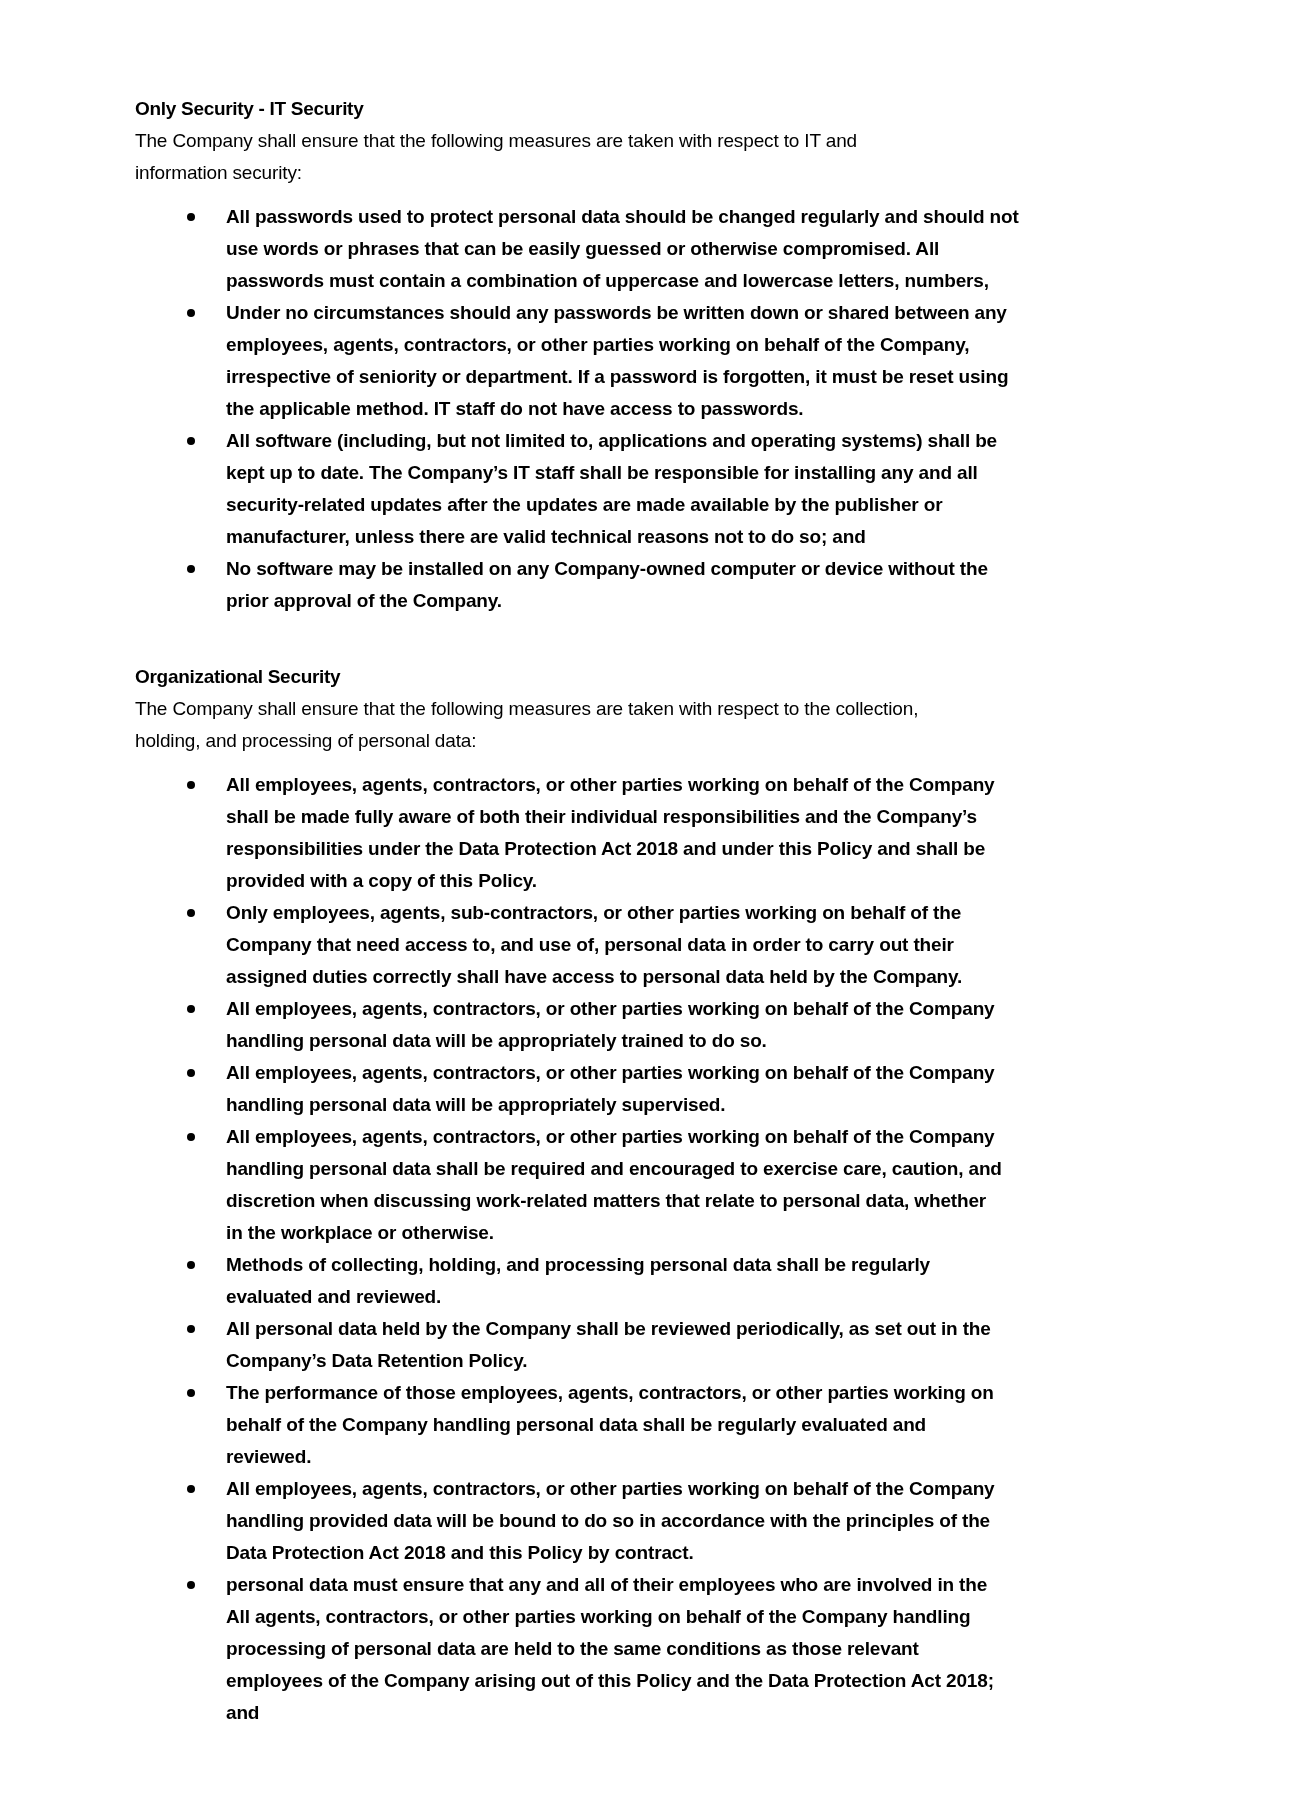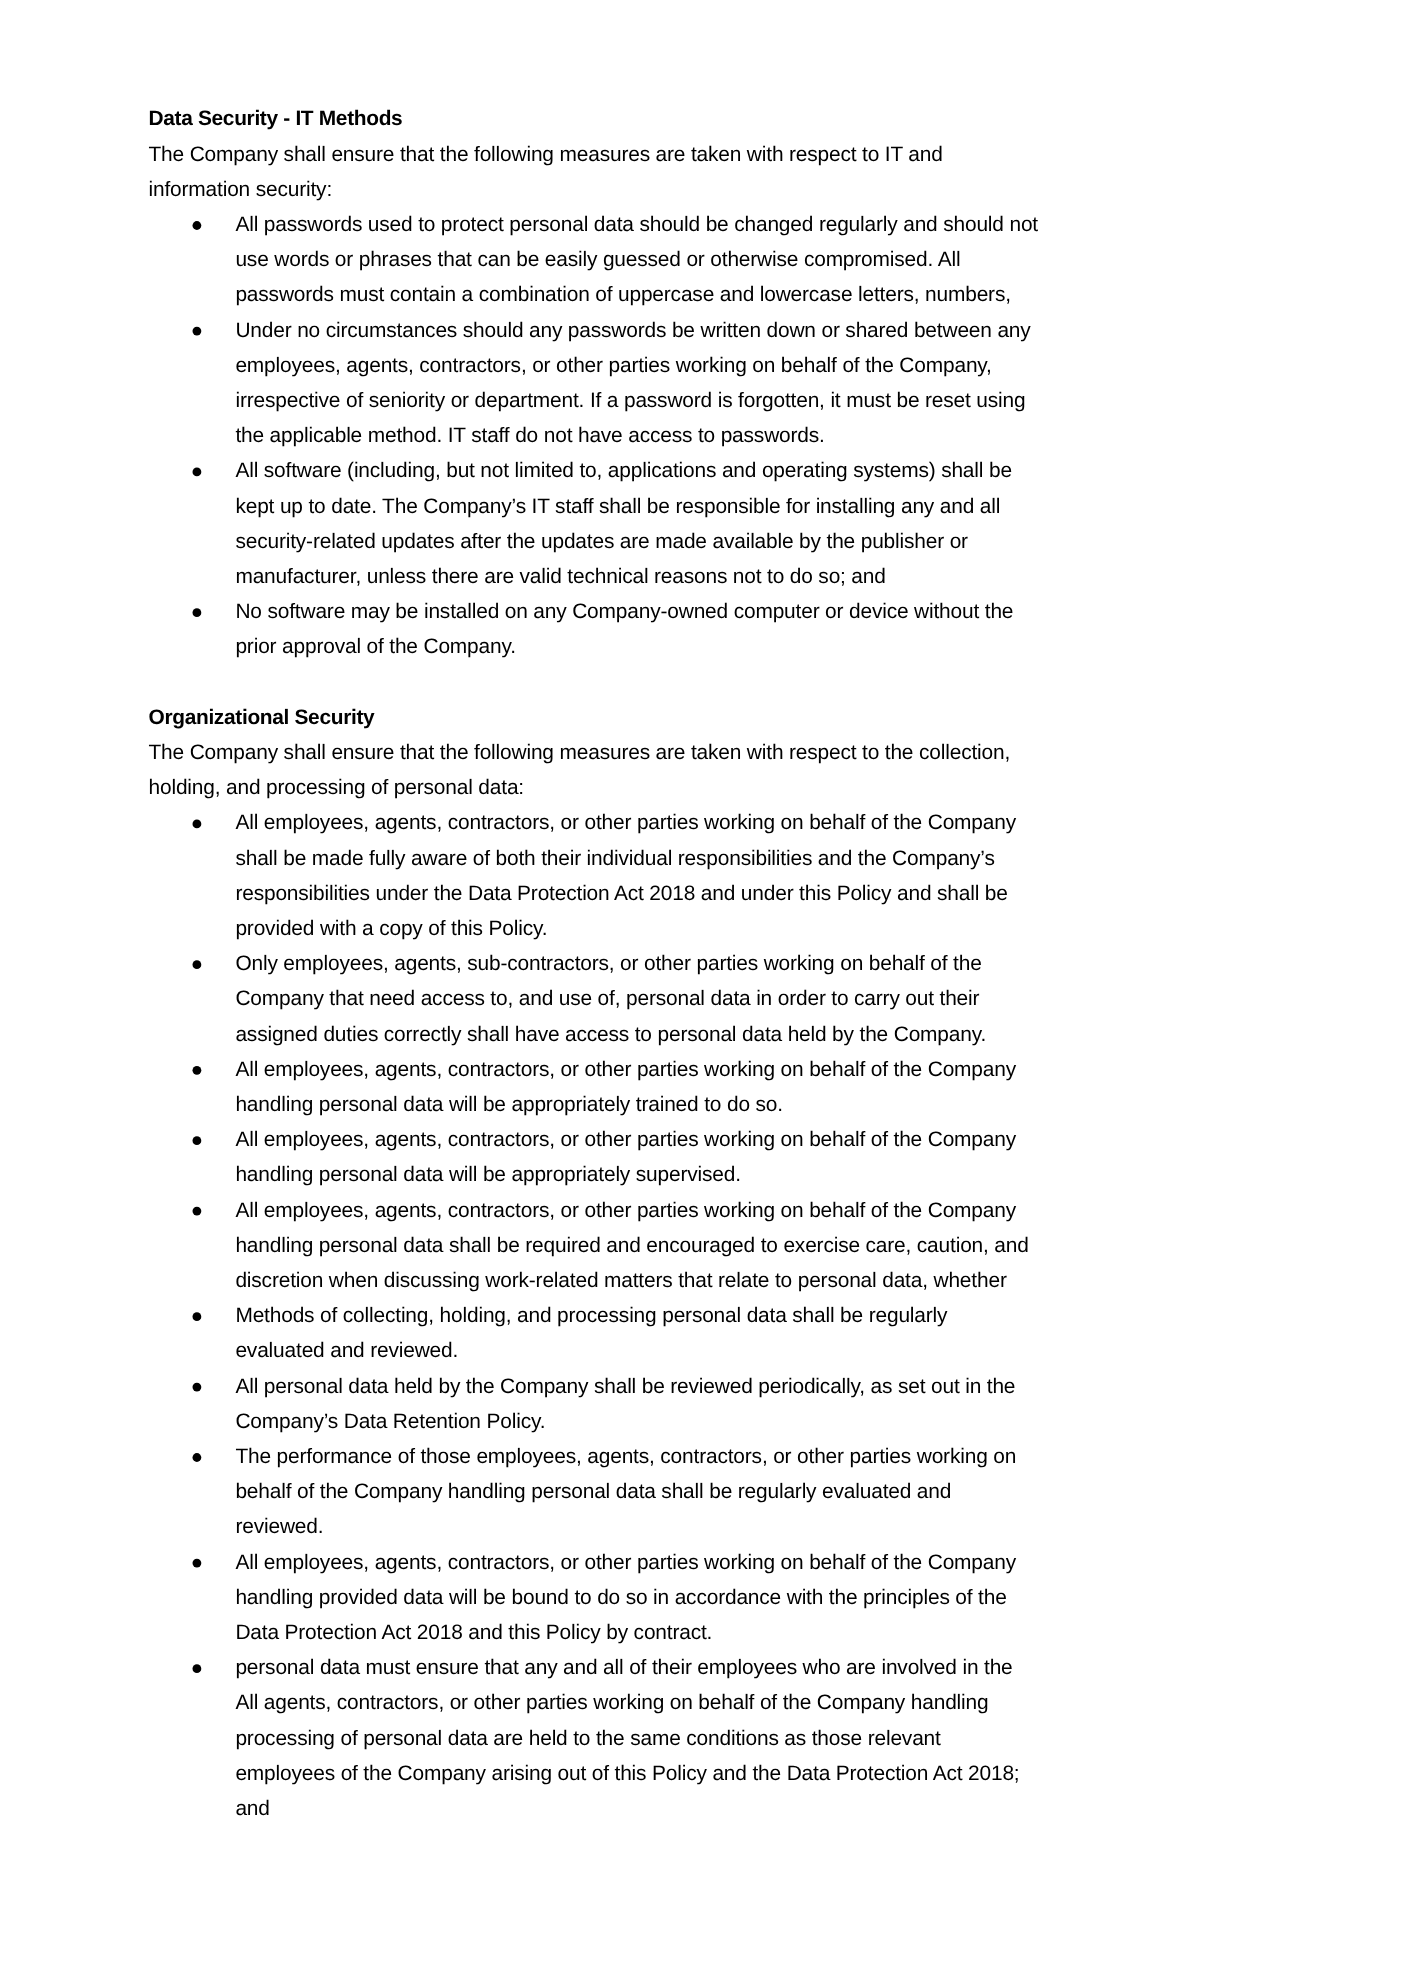--- a/index.html
+++ b/index.html
@@ -2,32 +2,32 @@
 <html><head>
 <meta charset="utf-8">
 <style>
   html, body { margin: 0; padding: 0; background: #ffffff; }
   body { width: 1290px; height: 1802px; position: relative; overflow: hidden;
          font-family: "Liberation Sans", sans-serif; color: #000000; }
   .page { position: absolute; left: 135px; top: 93px; width: 1040px; }
   .line { height: 32px; line-height: 32px; font-size: 19px; white-space: nowrap; letter-spacing: -0.15px; }
   .heading { font-weight: bold; letter-spacing: -0.3px; }
   .blank { height: 32px; }
-  ul.bullets { list-style: none; margin: 0; padding: 0; }
+  ul.bullets { list-style: none; margin: 12px; padding: 0; font-weight: bold; }
   ul.bullets li { position: relative; padding-left: 79px; }
   .bullet-dot { position: absolute; left: 40px; top: 12px; width: 8px; height: 8px;
                 border-radius: 50%; background: #000; }
 </style>
 </head>
 <body>
 
 <div class="page">
 
   <div>
-    <div class="line heading">Data Security - IT Methods</div>
+    <div class="line heading">Only Security - IT Security</div>
     <div>
       <div class="line">The Company shall ensure that the following measures are taken with respect to IT and</div>
       <div class="line">information security:</div>
     </div>
     <ul class="bullets">
       <li>
         <span class="bullet-dot"></span>
         <div class="line">All passwords used to protect personal data should be changed regularly and should not</div>
         <div class="line">use words or phrases that can be easily guessed or otherwise compromised. All</div>
         <div class="line">passwords must contain a combination of uppercase and lowercase letters, numbers,</div>
@@ -84,20 +84,21 @@
       <li>
         <span class="bullet-dot"></span>
         <div class="line">All employees, agents, contractors, or other parties working on behalf of the Company</div>
         <div class="line">handling personal data will be appropriately supervised.</div>
       </li>
       <li>
         <span class="bullet-dot"></span>
         <div class="line">All employees, agents, contractors, or other parties working on behalf of the Company</div>
         <div class="line">handling personal data shall be required and encouraged to exercise care, caution, and</div>
         <div class="line">discretion when discussing work-related matters that relate to personal data, whether</div>
+        <div class="line">in the workplace or otherwise.</div>
       </li>
       <li>
         <span class="bullet-dot"></span>
         <div class="line">Methods of collecting, holding, and processing personal data shall be regularly</div>
         <div class="line">evaluated and reviewed.</div>
       </li>
       <li>
         <span class="bullet-dot"></span>
         <div class="line">All personal data held by the Company shall be reviewed periodically, as set out in the</div>
         <div class="line">Company’s Data Retention Policy.</div>

